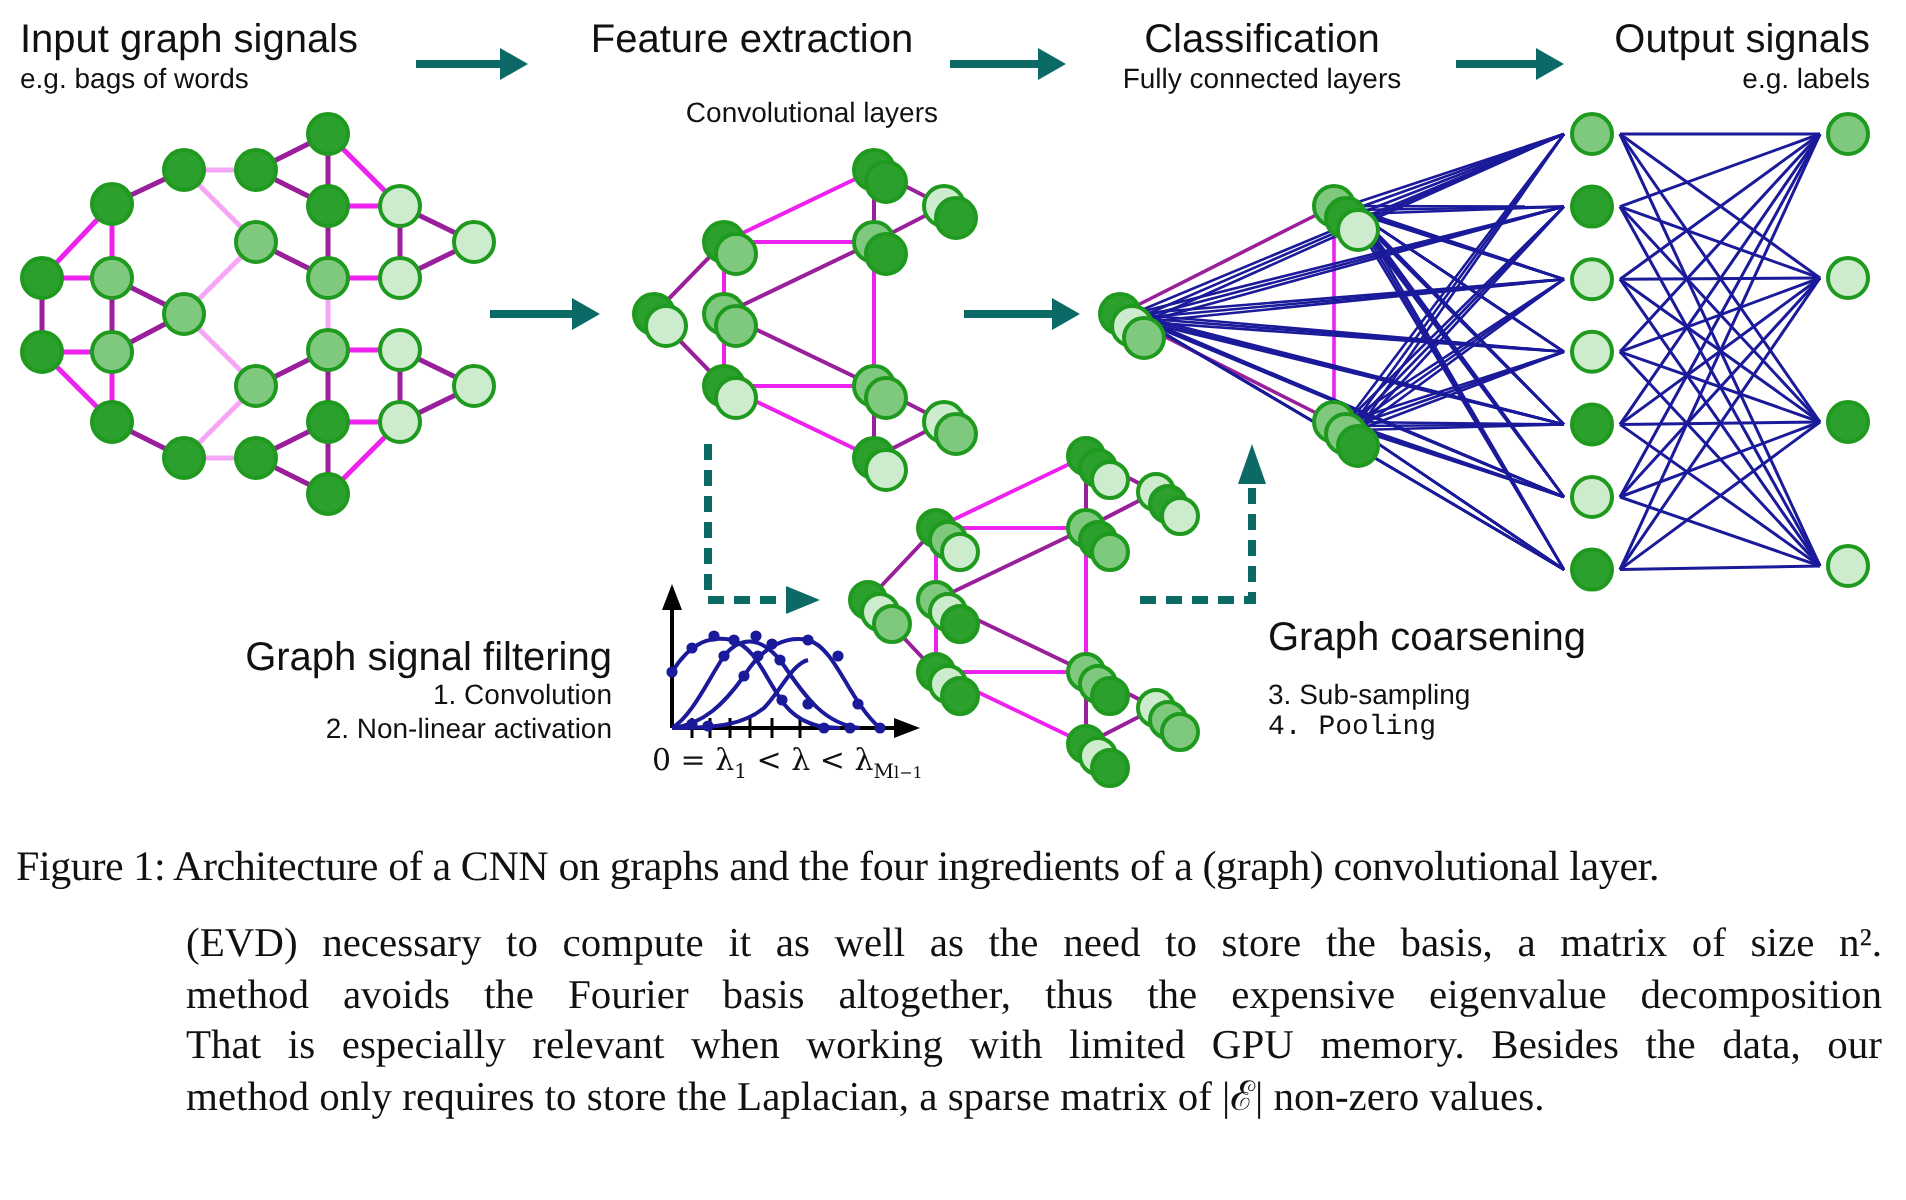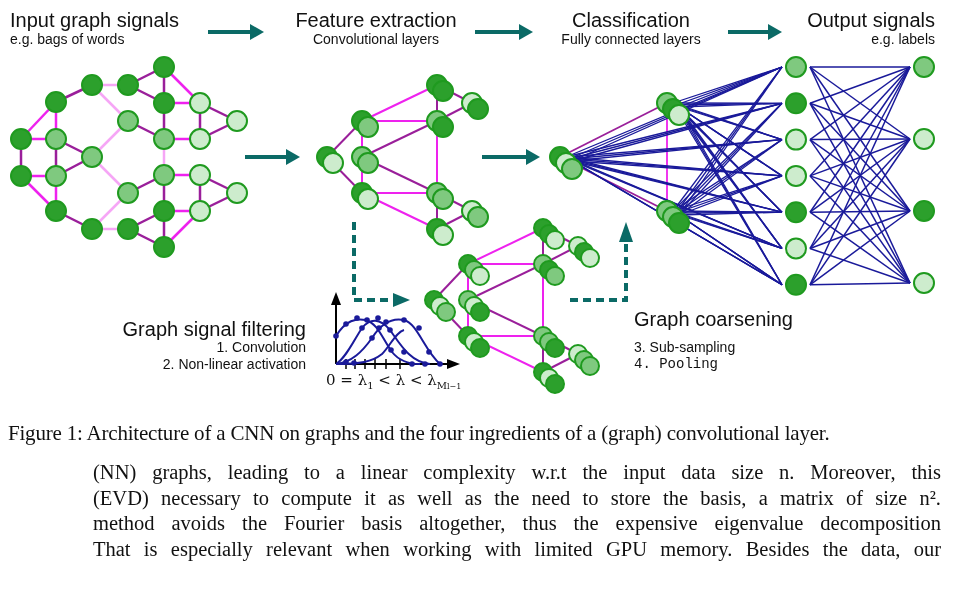--- a/index.html
+++ b/index.html
@@ -17,21 +17,21 @@
   .lambda-axis { position: absolute; left: 326px; top: 371px; font-family: "DejaVu Serif", serif; font-size: 15px; color: #111; white-space: nowrap; }
   .lambda-axis sub { font-size: 10px; }
 </style>
 </head>
 <body>
 
 <div class="lbl h" style="left:10px; top:9px;">Input graph signals</div>
 <div class="lbl s" style="left:10px; top:31px;">e.g. bags of words</div>
 
 <div class="lbl h center" style="left:283px; top:9px; width:186px;">Feature extraction</div>
-<div class="lbl s center" style="left:283px; top:31px; width:186px;">Convolutional layers</div>
+<div class="lbl s center" style="left:283px; top:48px; width:186px;text-align:right;">Convolutional layers</div>
 
 <div class="lbl h center" style="left:548px; top:9px; width:166px;">Classification</div>
 <div class="lbl s center" style="left:548px; top:31px; width:166px;">Fully connected layers</div>
 
 <div class="lbl h right" style="left:773px; top:9px; width:162px;">Output signals</div>
 <div class="lbl s right" style="left:773px; top:31px; width:162px;">e.g. labels</div>
 
 <div class="lbl h right" style="left:100px; top:318px; width:206px;">Graph signal filtering</div>
 <div class="lbl s right" style="left:100px; top:339px; width:206px;">1. Convolution</div>
 <div class="lbl s right" style="left:100px; top:356px; width:206px;">2. Non-linear activation</div>
@@ -365,17 +365,17 @@
       <circle cx="419" cy="328" r="2.8" fill="#1a1a9a"></circle>
       <circle cx="429" cy="352" r="2.8" fill="#1a1a9a"></circle>
       <circle cx="440" cy="364" r="2.8" fill="#1a1a9a"></circle>
       <circle cx="425" cy="364" r="2.8" fill="#1a1a9a"></circle>
     </g>
 </svg>
 
 <div class="caption">Figure 1: Architecture of a CNN on graphs and the four ingredients of a (graph) convolutional layer.</div>
 
 <div class="para">
-  <p>(NN) graphs, leading to a linear complexity w.r.t the input data size n.  Moreover, this</p>
   <p>(EVD) necessary to compute it as well as the need to store the basis, a matrix of size n².</p>
   <p>method avoids the Fourier basis altogether, thus the expensive eigenvalue decomposition</p>
   <p>That is especially relevant when working with limited GPU memory. Besides the data, our</p>
+  <p class="last">method only requires to store the Laplacian, a sparse matrix of |ℰ| non-zero values.</p>
 </div>
 
 </body></html>

